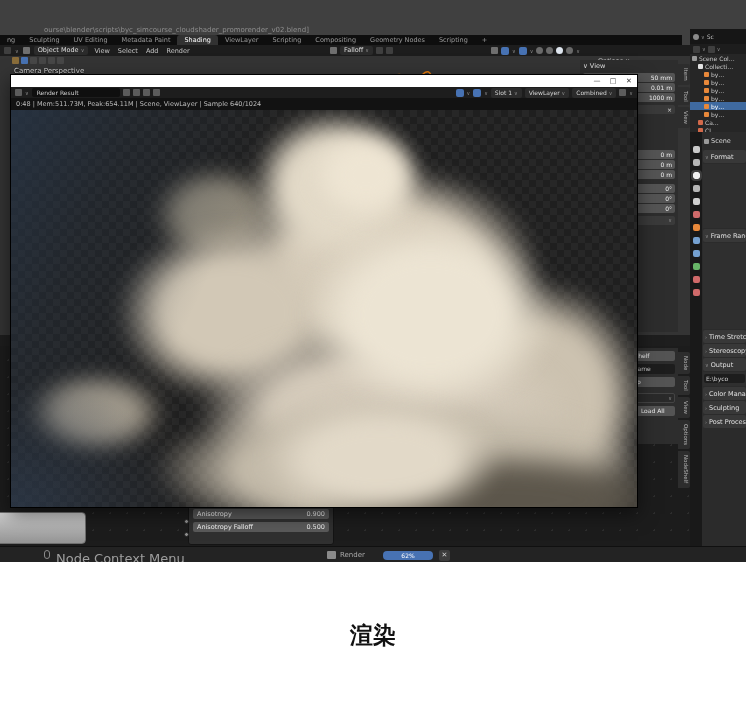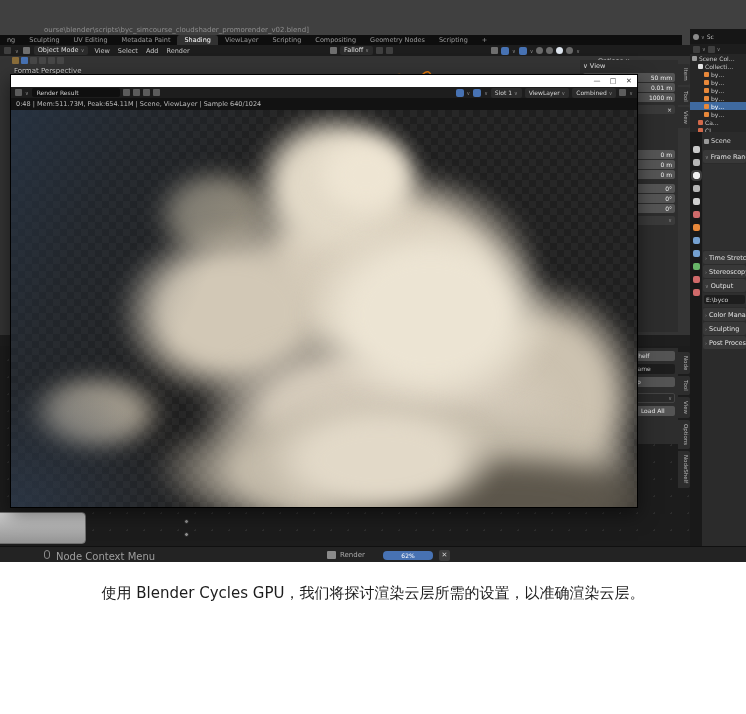--- a/index.html
+++ b/index.html
@@ -87,21 +87,21 @@
 
   .greynode{left:-8px;top:512px;width:94px;height:32px;background:linear-gradient(#cdcdcd,#949494);border:1px solid #6e6e6e;border-radius:4px;}
   .aninode{left:188px;top:498px;width:146px;height:47px;background:#303030;border:1px solid #141414;border-radius:3px;padding:3px 4px;}
   .slider{height:10px;background:#5a5a5a;border-radius:2px;margin-bottom:3px;display:flex;justify-content:space-between;align-items:center;font-size:6.5px;color:#f2f2f2;padding:0 4px;}
   .slider .val{color:#e8e8e8;}
   .socket{position:absolute;width:5px;height:5px;border-radius:50%;background:#8f8f8f;border:1px solid #222;}
 
   
   .statusbar{left:0;top:546px;width:746px;height:16px;background:#232323;border-top:1px solid #101010;}
   .mouseic{position:absolute;left:44px;top:3px;width:6px;height:9px;border:1px solid #8a8a8a;border-radius:3px;}
-  .sb-left{position:absolute;left:56px;top:4px;font-size:10px;color:#9f9f9f;}
+  .sb-left{position:absolute;left:56px;top:4px;font-size:13px;color:#9f9f9f;}
   .printeric{position:absolute;left:327px;top:4px;width:9px;height:8px;background:#8a8a8a;border-radius:1px;}
   .sb-render{position:absolute;left:340px;top:4px;font-size:7px;color:#a8a8a8;}
   .progress{position:absolute;left:383px;top:4px;width:50px;height:9px;background:#4772b3;border-radius:4px;font-size:6px;color:#fff;text-align:center;line-height:9px;}
   .cancelbtn{position:absolute;left:439px;top:3px;width:11px;height:11px;background:#3c3c3c;border-radius:2px;font-size:7px;color:#ccc;text-align:center;line-height:11px;}
 
   
   .rwin{left:10px;top:74px;width:628px;height:434px;background:#1e1e1e;border:1px solid #000;box-shadow:0 6px 18px rgba(0,0,0,.5);}
   .rw-title{position:absolute;left:0;top:0;width:100%;height:12px;background:#fff;display:flex;justify-content:flex-end;align-items:center;gap:0;}
   .wbtn{width:16px;font-size:7px;color:#333;text-align:center;line-height:12px;}
   .rw-head{position:absolute;left:0;top:12px;width:100%;height:11px;background:#1d1d1d;display:flex;align-items:center;gap:3px;padding:0 4px;font-size:6px;color:#c8c8c8;}
@@ -198,21 +198,21 @@
 
     <div class="abs toolrow">
       <span class="t gold"></span>
       <span class="t blue"></span>
       <span class="t"></span>
       <span class="t"></span>
       <span class="t"></span>
       <span class="t"></span>
     </div>
     <div class="abs optionsbtn">Options ∨</div>
-    <div class="abs camlabel">Format Perspective</div>
+    <div class="abs camlabel">Camera Perspective</div>
     <svg class="abs squiggle" width="46" height="12">
       <path d="M2 10 Q10 1 18 7 T34 5 T44 9" stroke="#e87d0d" stroke-width="1.4" fill="none"></path>
     </svg>
 
     <div class="abs rightcol"></div>
     <div class="abs outliner-head">
       <span class="vh-ic dark"></span>
       <span class="caret">∨</span>
       <span class="vh-ic dark"></span>
       <span class="caret">∨</span>
@@ -285,20 +285,27 @@
         <span class="ptab" style="background: rgb(103, 181, 103);"></span>
         <span class="ptab" style="background: rgb(208, 106, 106);"></span>
         <span class="ptab" style="background: rgb(208, 106, 106);"></span>
       </div>
     <div class="abs props-bc">
       <span class="o-ic ic-grey"></span>
       <span>Scene</span>
     </div>
     <div class="abs props-body">
 
+        <div>
+          <div class="sec-h">
+            <span class="caret">∨</span>
+            <span>Format</span>
+          </div>
+          <div class="sec-b" style="height: 64px;"></div>
+        </div>
 
         <div>
           <div class="sec-h">
             <span class="caret">∨</span>
             <span>Frame Range</span>
           </div>
           <div class="sec-b" style="height: 86px;"></div>
         </div>
 
         <div>
@@ -431,20 +438,35 @@
     <div class="abs vtabs2">
 
     <span class="vtab">Node</span>
         <span class="vtab">Tool</span>
         <span class="vtab">View</span>
         <span class="vtab">Options</span>
         <span class="vtab active">NodeShelf</span>
       </div>
 
     <div class="abs greynode"></div>
+    <div class="abs aninode">
+      <div class="slider" style="height:6px;margin-top:-2px;"></div>
+      <div>
+
+          <div class="slider">
+            <span>Anisotropy</span>
+            <span class="val">0.900</span>
+          </div>
+
+          <div class="slider">
+            <span>Anisotropy Falloff</span>
+            <span class="val">0.500</span>
+          </div>
+        </div>
+    </div>
     <span class="socket" style="left:184px;top:519px;"></span>
     <span class="socket" style="left:184px;top:532px;"></span>
 
     <div class="abs statusbar">
       <span class="mouseic"></span>
       <span class="sb-left">Node Context Menu</span>
       <span class="printeric"></span>
       <span class="sb-render">Render</span>
       <span class="progress">62%</span>
       <span class="cancelbtn">✕</span>
@@ -489,15 +511,15 @@
         <span class="cl c11"></span>
           <span class="cl c4"></span>
           <span class="cl c9"></span>
         <span class="cl c12"></span>
         <span class="bluecorner"></span>
       </div>
     </div>
   </div>
 
   <div class="caption">
-    <p>使用 Blender Cycles GPU，我们将探讨渲染云层所需的设置，以准确渲染云层。</p>
+    <h1>渲染</h1>
   </div>
 </div>
 
 </body></html>

